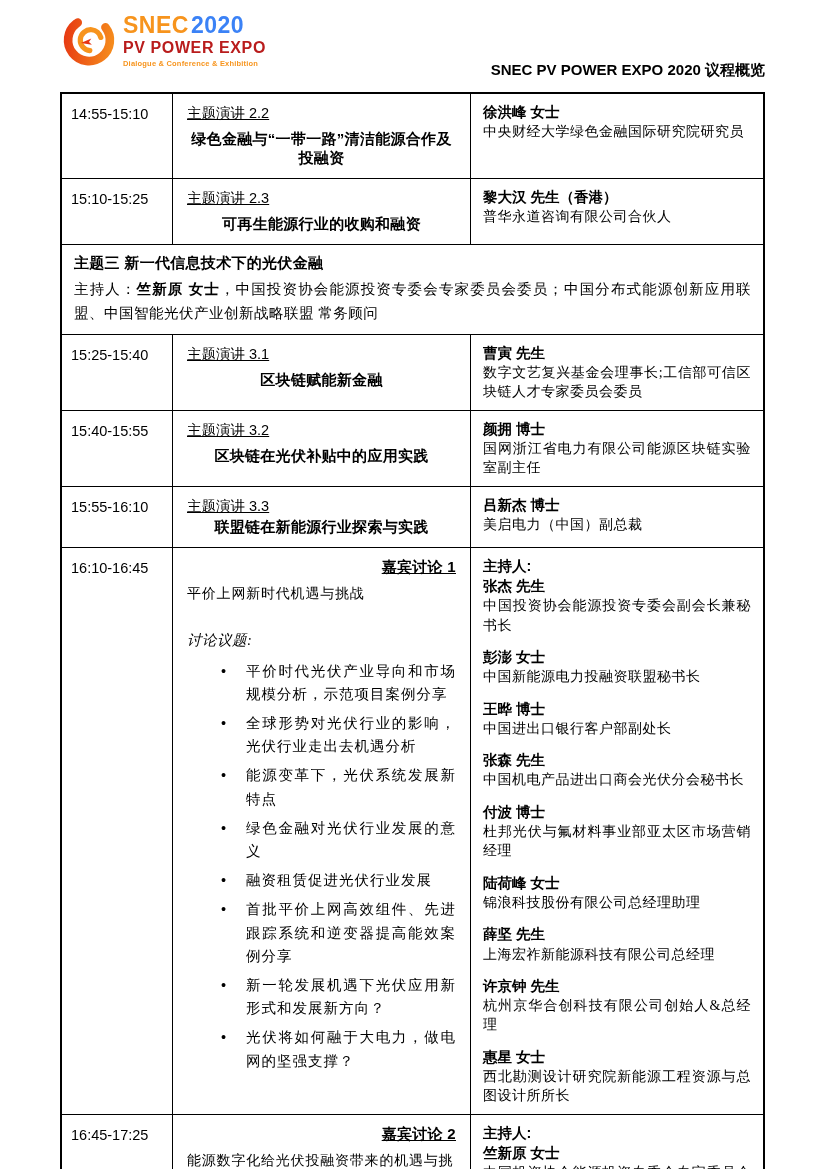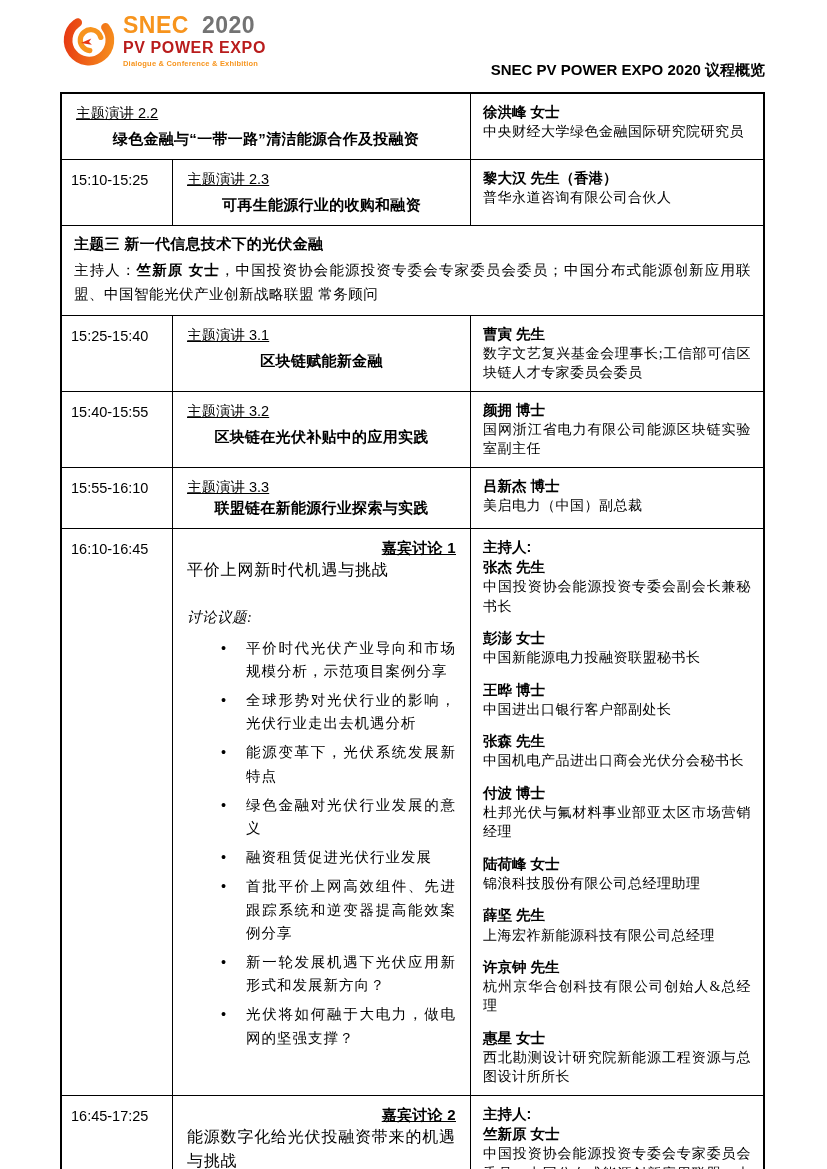--- a/index.html
+++ b/index.html
@@ -7,21 +7,21 @@
     width:827px;height:1169px;box-sizing:border-box;
     padding:10px 62px 0 60px;background:#fff;color:#000;
     font-family:"Liberation Sans",sans-serif;overflow:hidden;position:relative;
   }
   
   .hdr{display:flex;align-items:flex-end;justify-content:space-between;height:74px;}
   .logo{display:flex;align-items:center;gap:5px;align-self:flex-start;}
   .logo-lines{display:flex;flex-direction:column;line-height:1;}
   .l1{font-size:23px;font-weight:bold;letter-spacing:.5px;}
   .l1 .snec{color:#F7941D;}
-  .l1 .year{color:#737373;margin-left:13px;}
+  .l1 .year{color:#3b82f6;margin-left:2px;}
   .l2{font-size:16px;font-weight:bold;color:#b91c1c;margin-top:3px;letter-spacing:.6px;}
   .l3{font-size:7.5px;font-weight:bold;color:#F7941D;margin-top:4px;letter-spacing:.2px;}
   .hdr-title{font-size:15px;font-weight:bold;padding-bottom:4px;}
   
   .tbl{border:2px solid #000;margin-top:8px;}
   .row{display:flex;border-bottom:1px solid #000;}
   .row:last-child{border-bottom:none;}
   .ct{width:97px;flex:none;border-right:1px solid #000;padding:12px 4px 4px 9px;font-size:14.5px;}
   .cs{flex:1;border-right:1px solid #000;padding:10px 14px;min-width:0;}
   .ck{width:268px;flex:none;padding:8px 12px;min-width:0;}
@@ -32,21 +32,21 @@
   .spk{margin-bottom:12px;}
   .spk:last-child{margin-bottom:0;}
   .hostlbl{font-weight:bold;font-size:14.5px;line-height:1.4;}
   
   .theme{padding:9px 12px 8px;width:100%;}
   .theme-title{font-weight:bold;font-size:15px;margin-bottom:5px;letter-spacing:.3px;}
   .theme-host{font-size:14.5px;line-height:1.65;text-align:justify;font-family:"Liberation Serif",serif;letter-spacing:.5px;}
   .theme-host .hn{font-weight:bold;font-family:"Liberation Sans",sans-serif;}
   
   .panel-title{font-size:15px;font-weight:bold;text-decoration:underline;letter-spacing:.3px;text-align:right;}
-  .panel-sub{font-size:16px;line-height:1.5;font-family:Liberation Sans, sans-serif;letter-spacing:.8px;}
+  .panel-sub{margin-top:7px;font-size:14px;line-height:1.5;font-family:Liberation Mono, monospace;letter-spacing:.8px;}
   .topics-label{font-style:italic;margin-top:26px;font-size:14.5px;font-family:"Liberation Serif",serif;letter-spacing:.5px;}
   ul.topics{list-style:none;margin:10px 0 0;padding:0 0 0 32px;}
   ul.topics li{position:relative;padding-left:27px;margin-bottom:6px;font-size:14.5px;line-height:1.6;
     font-family:"Liberation Serif",serif;letter-spacing:1px;text-align:justify;}
   ul.topics li::before{content:"\2022";position:absolute;left:2px;top:0;font-family:"Liberation Sans",sans-serif;}
 </style>
 </head>
 <body>
 
 <div class="page">
@@ -73,20 +73,21 @@
         <div class="l2">PV POWER EXPO</div>
         <div class="l3">Dialogue &amp; Conference &amp; Exhibition</div>
       </div>
     </div>
     <div class="hdr-title">SNEC PV POWER EXPO 2020 议程概览</div>
   </div>
 
   <div class="tbl">
 
     <div class="row" style="min-height:62px">
+      <div class="ct">14:55-15:10</div>
       <div class="cs">
         <div class="lbl">主题演讲 2.2</div>
         <div class="stitle">绿色金融与“一带一路”清洁能源合作及投融资</div>
       </div>
       <div class="ck">
         <div class="spk-name">徐洪峰 女士</div>
         <div class="spk-desc">中央财经大学绿色金融国际研究院研究员</div>
       </div>
     </div>
 

